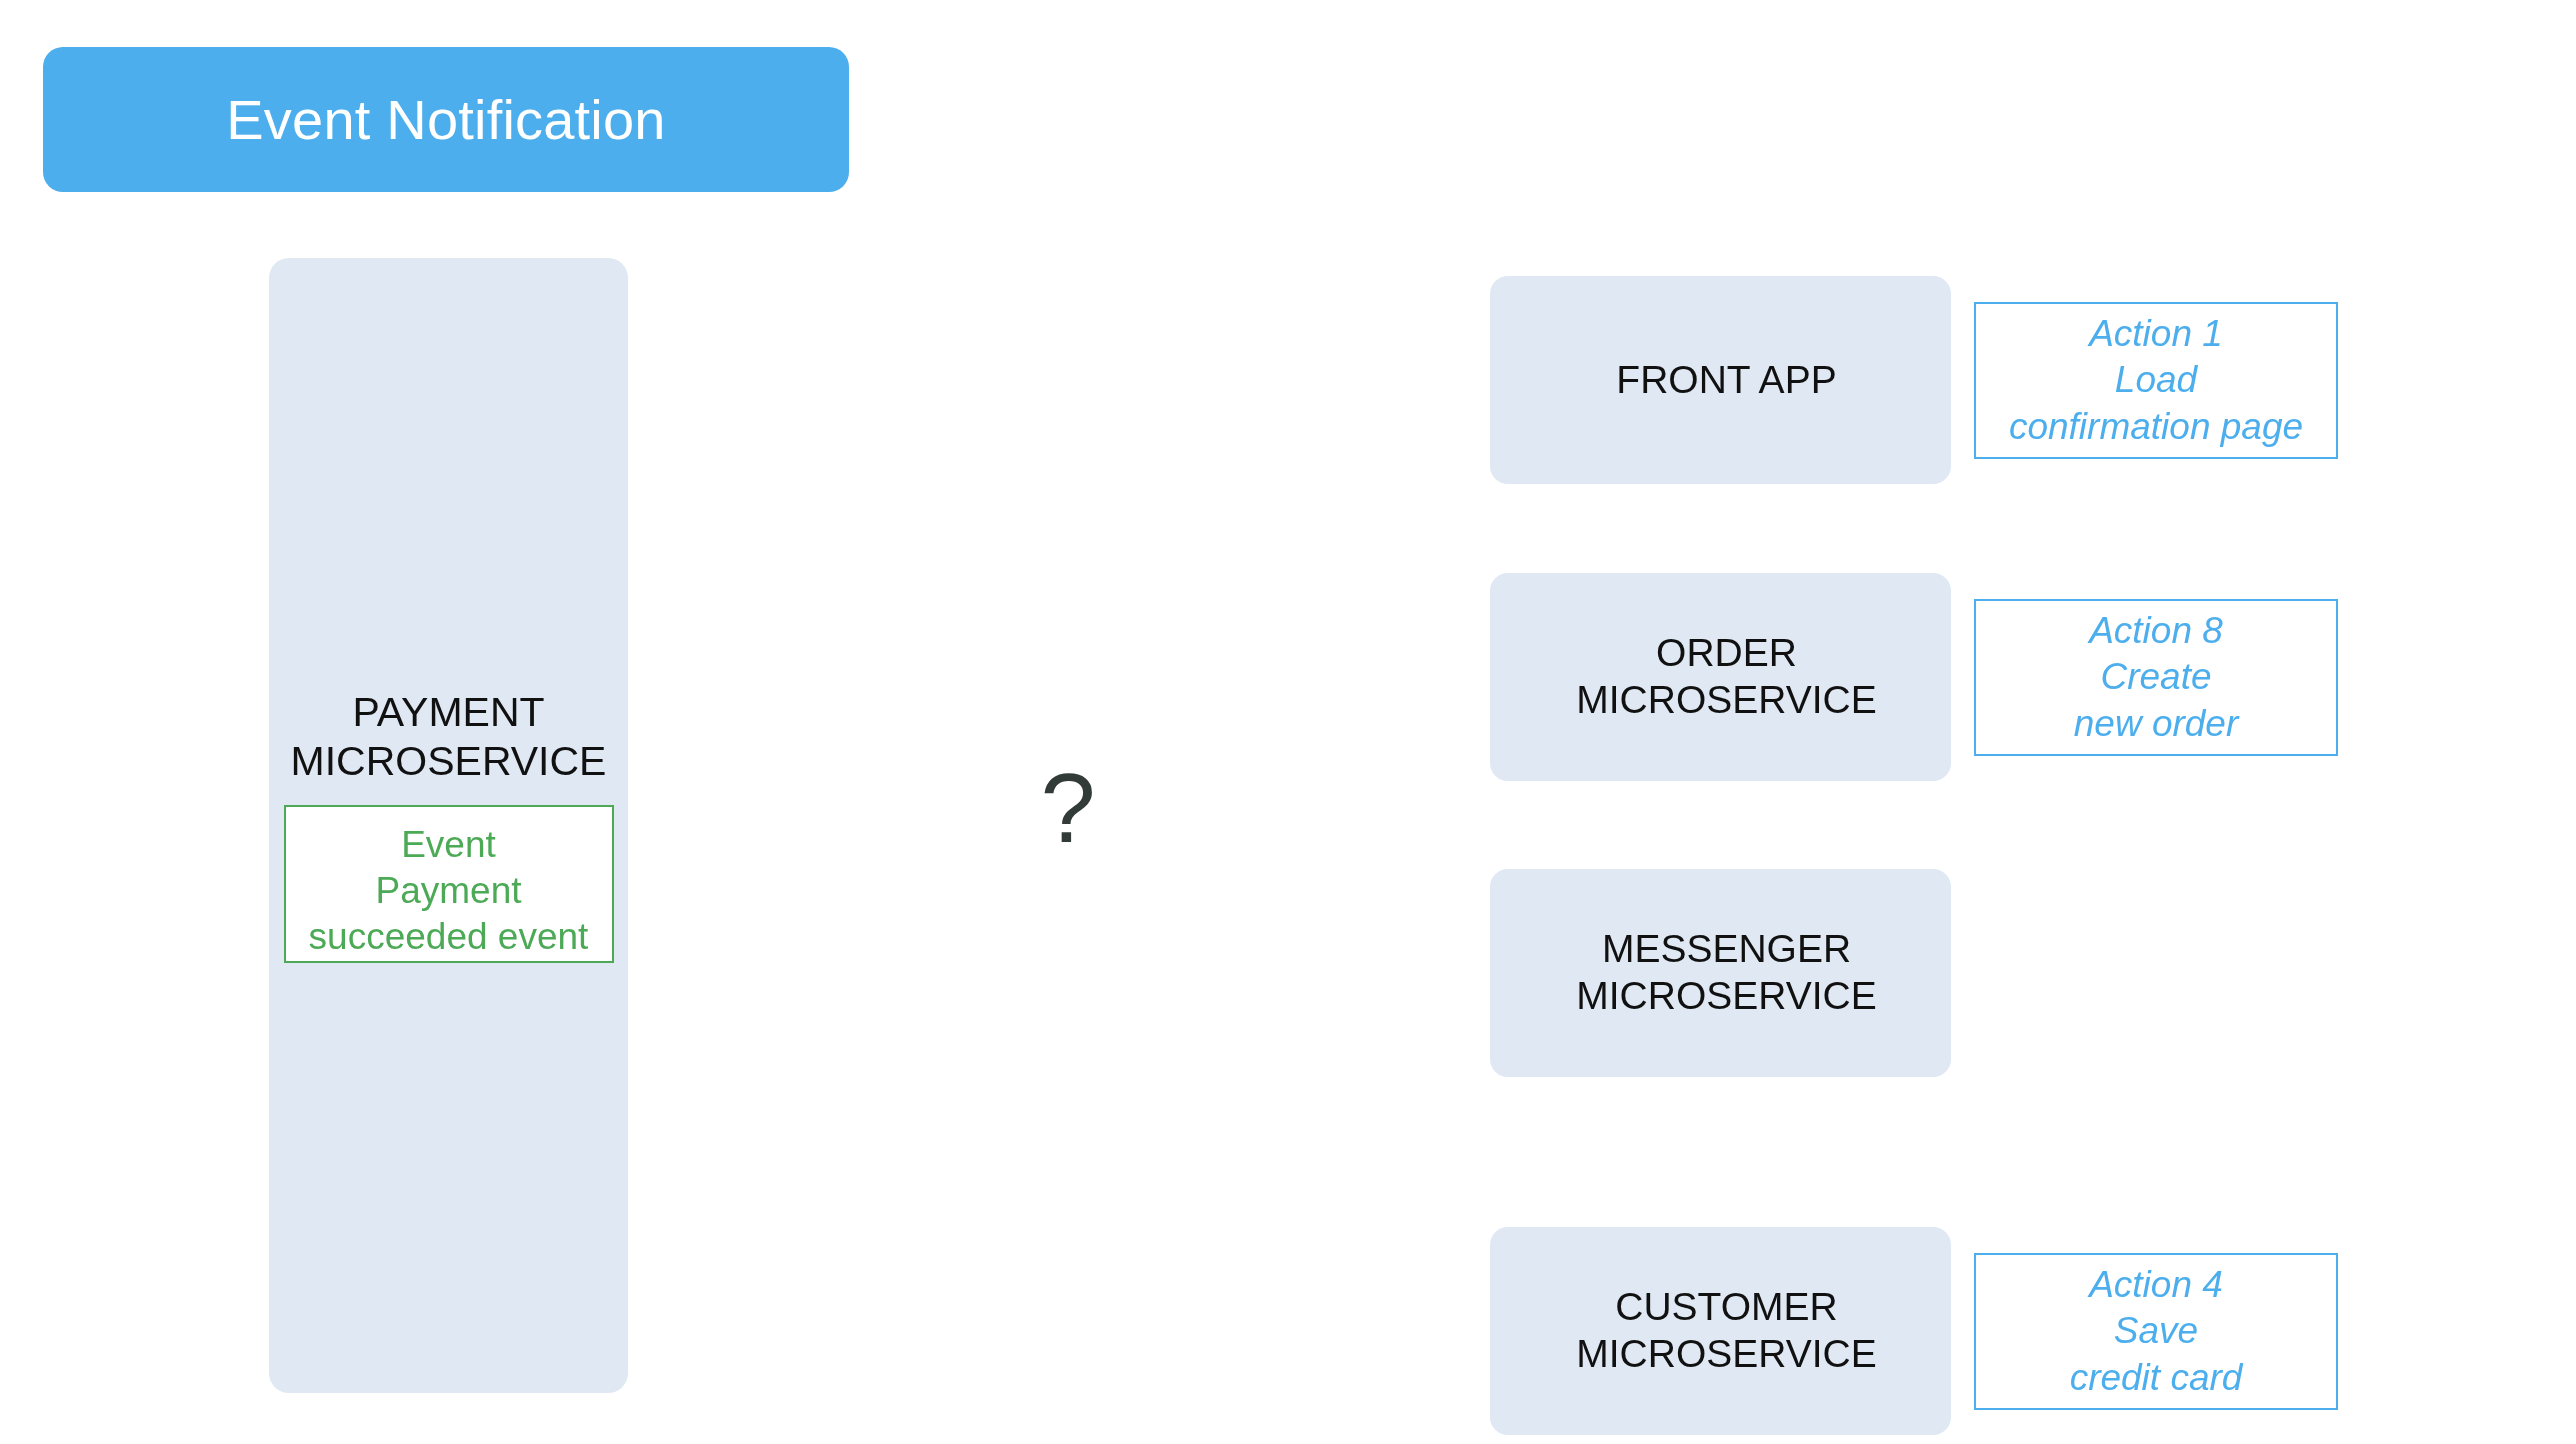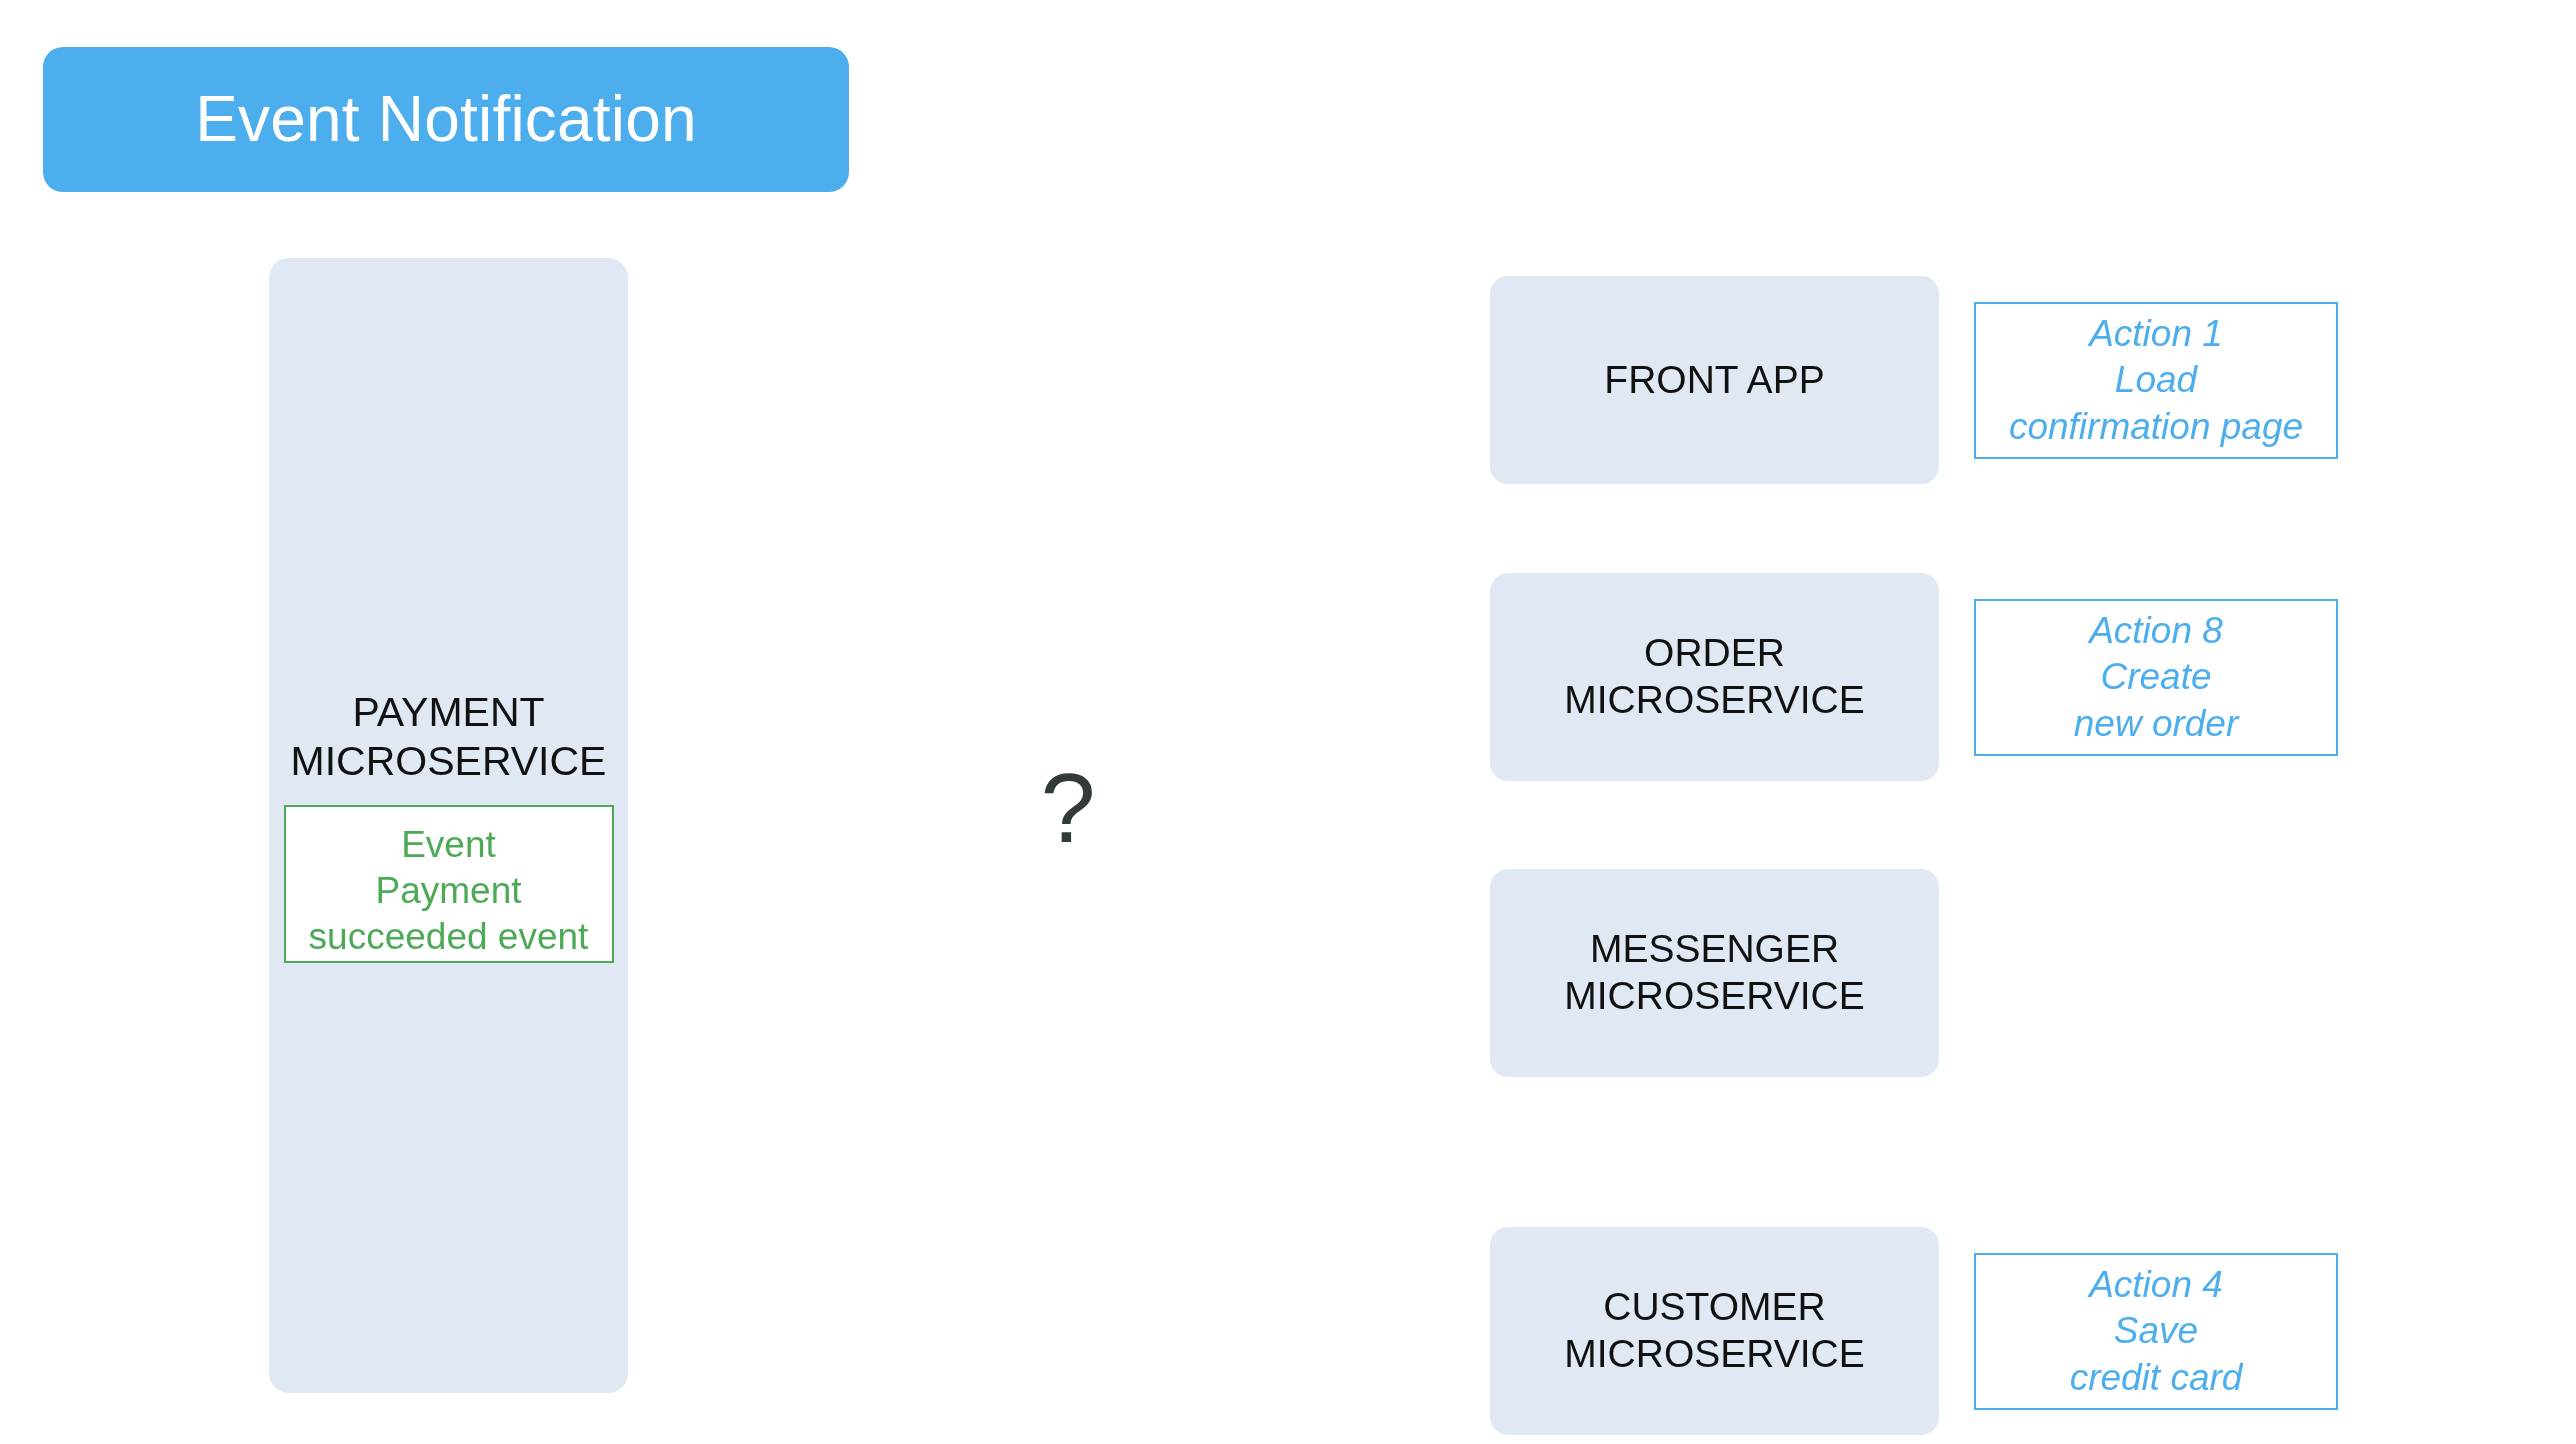--- a/index.html
+++ b/index.html
@@ -27,21 +27,21 @@
     width: 806px;
     height: 145px;
     background: #4CAEEC;
     border-radius: 20px;
     display: flex;
     align-items: center;
     justify-content: center;
   }
   .banner-label {
     color: #ffffff;
-    font-size: 64px;
+    font-size: 56px;
     letter-spacing: 0.2px;
     line-height: 1.1;
   }
 
   
   .payment-card {
     position: absolute;
     left: 269px;
     top: 258px;
     width: 359px;
@@ -103,20 +103,21 @@
     position: absolute;
     left: 0;
     top: 0;
     width: 449px;
     height: 208px;
     background: #DFE8F3;
     border-radius: 18px;
     display: flex;
     align-items: center;
     justify-content: center;
+    padding-left: 12px;
   }
   .service-title {
     color: #111111;
     font-size: 39px;
     line-height: 1.2;
     text-align: center;
     white-space: pre-line;
   }
   .action-box {
     position: absolute;

